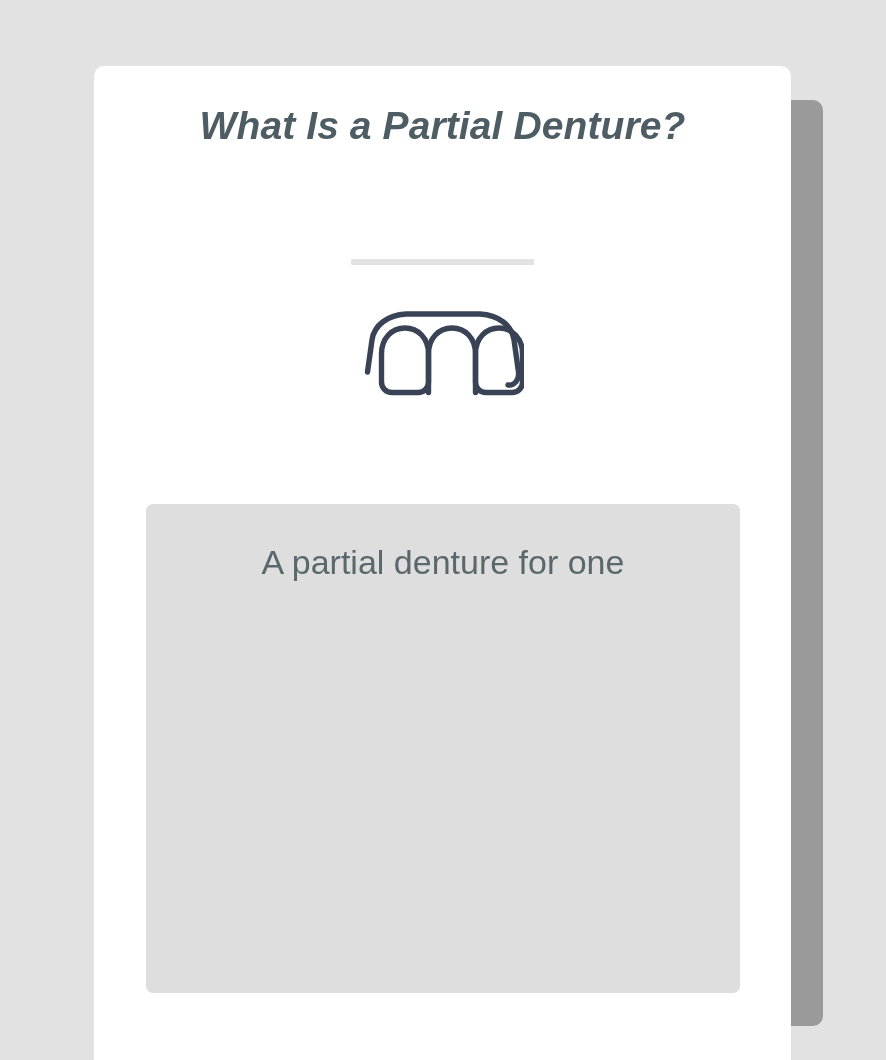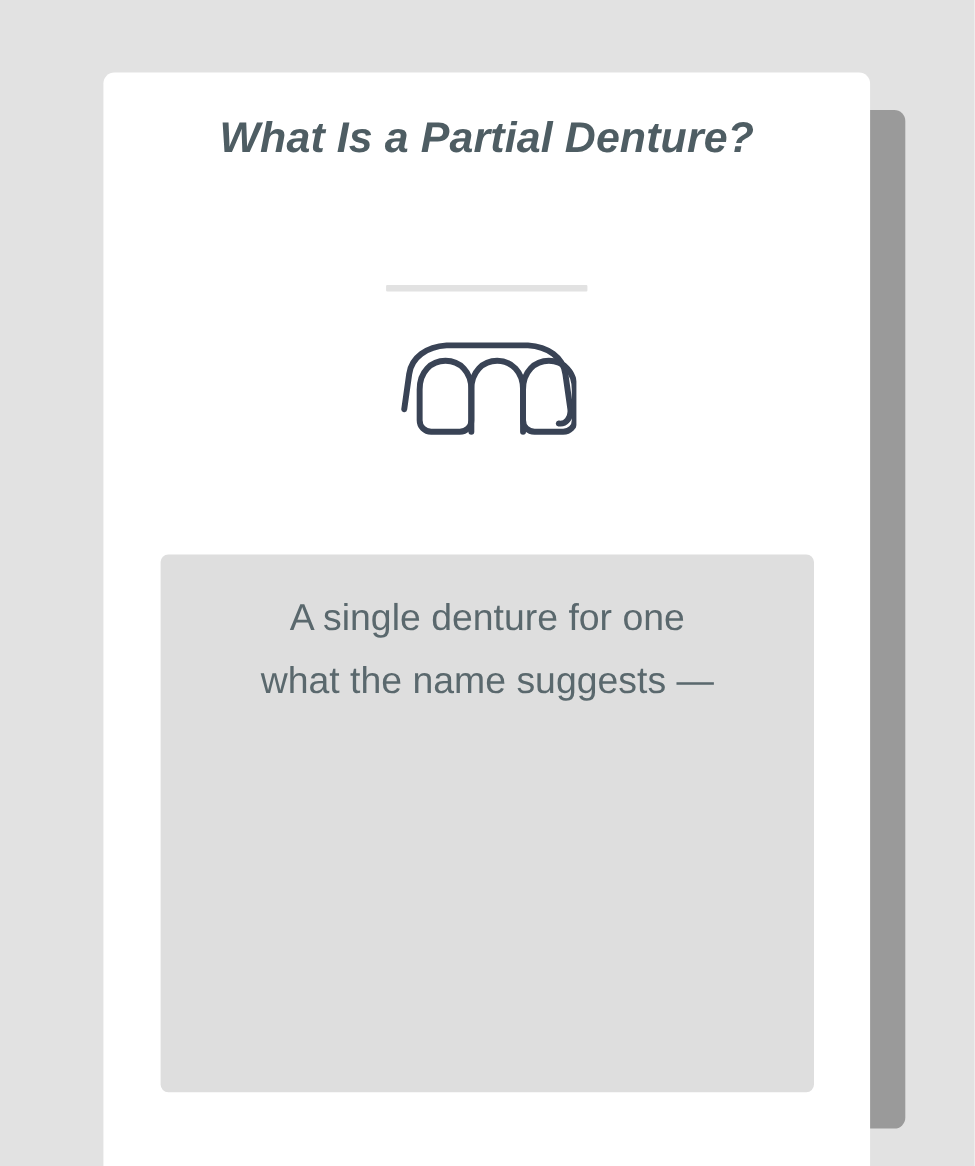--- a/index.html
+++ b/index.html
@@ -146,19 +146,18 @@
                  C150 22 160.5 32 160.5 48
                  L160.5 76
                  C160.5 82 156 86.5 150 86.5
                  L124 86.5
                  C118 86.5 113.5 82 113.5 76 Z"></path>
       </svg>
     </div>
 
     <div id="content-panel">
       <div id="body-text">
-        <span class="tline">A single denture for one</span>
-        <span class="tline">what the name suggests —</span>
+        <span class="tline">A partial denture for one</span>
       </div>
     </div>
 
   </div>
 </div>
 
 </body></html>

